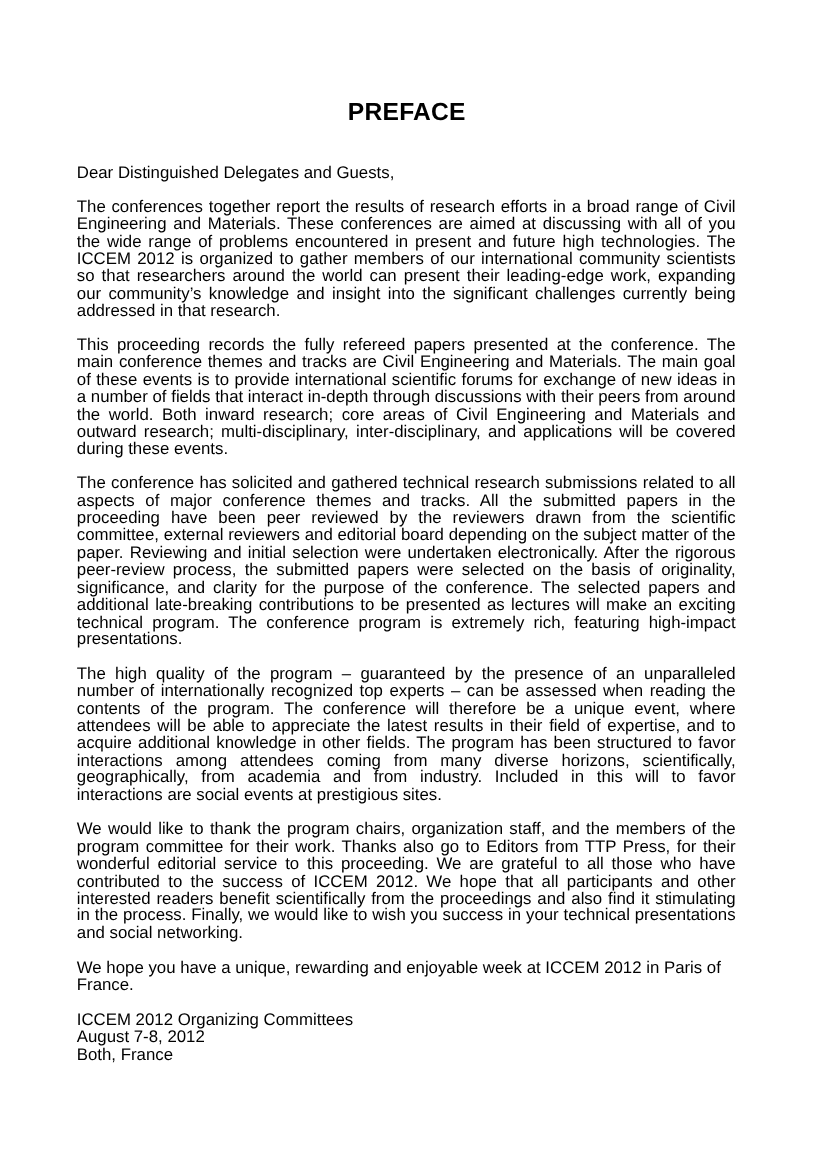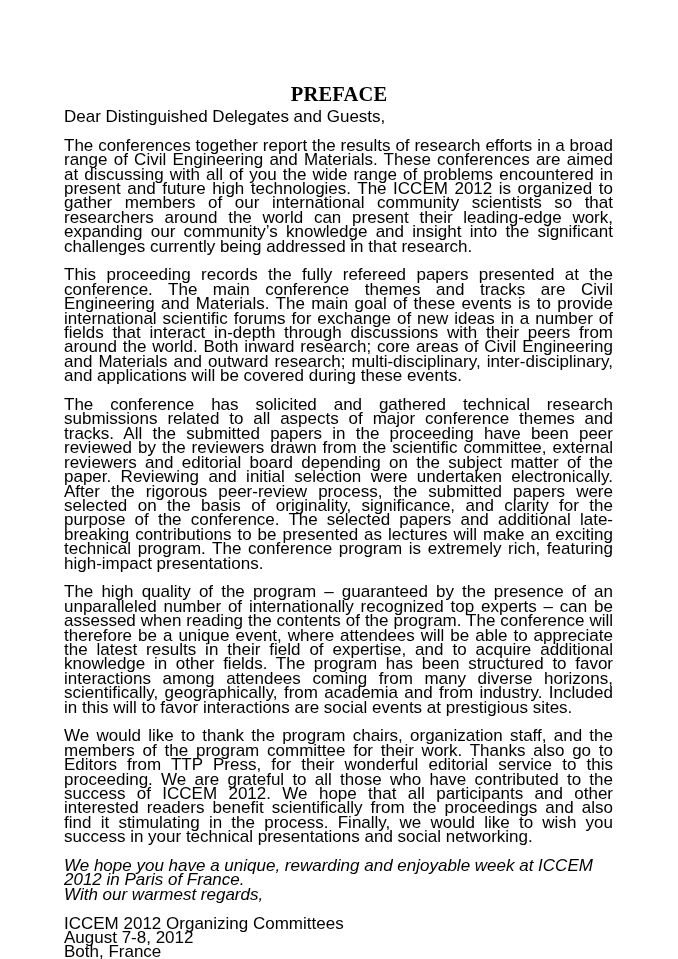--- a/index.html
+++ b/index.html
@@ -13,49 +13,48 @@
       position: relative;
       overflow: hidden;
       color: #000000;
     }
     .page-title {
       position: absolute;
       top: 82px;
       left: 0;
       width: 678px;
       text-align: center;
-      font-family: Liberation Serif, serif;
+      font-family: Liberation Sans, sans-serif;
       font-weight: bold;
       font-size: 20.5px;
       line-height: 24px;
       letter-spacing: 0.2px;
       padding-left: 0;
       margin: 0;
     }
     .body-text {
       position: absolute;
-      top: 110px;
+      top: 136px;
       left: 64px;
       width: 549px;
       font-family: "Liberation Sans", "DejaVu Sans", sans-serif;
-      font-size: 17px;
+      font-size: 14px;
       line-height: 14.4px;
     }
     .para {
       margin: 0 0 14.4px 0;
       text-align: justify;
       text-align-last: left;
     }
     .line {
       display: block;
       margin: 0;
     }
     .closing {
       margin: 0 0 14.4px 0;
-      font-style: italic;
     }
     .signature {
       margin: 0;
     }
   </style>
 </head>
 <body>
 
 <h1 class="page-title">PREFACE</h1>
 
@@ -63,21 +62,20 @@
   <p class="para">Dear Distinguished Delegates and Guests,</p>
 
   <p class="para">The conferences together report the results of research efforts in a broad range of Civil Engineering and Materials. These conferences are aimed at discussing with all of you the wide range of problems encountered in present and future high technologies. The ICCEM 2012 is organized to gather members of our international community scientists so that researchers around the world can present their leading-edge work, expanding our community’s knowledge and insight into the significant challenges currently being addressed in that research.</p>
   <p class="para">This proceeding records the fully refereed papers presented at the conference. The main conference themes and tracks are Civil Engineering and Materials. The main goal of these events is to provide international scientific forums for exchange of new ideas in a number of fields that interact in-depth through discussions with their peers from around the world. Both inward research; core areas of Civil Engineering and Materials and outward research; multi-disciplinary, inter-disciplinary, and applications will be covered during these events.</p>
   <p class="para">The conference has solicited and gathered technical research submissions related to all aspects of major conference themes and tracks. All the submitted papers in the proceeding have been peer reviewed by the reviewers drawn from the scientific committee, external reviewers and editorial board depending on the subject matter of the paper. Reviewing and initial selection were undertaken electronically. After the rigorous peer-review process, the submitted papers were selected on the basis of originality, significance, and clarity for the purpose of the conference. The selected papers and additional late-breaking contributions to be presented as lectures will make an exciting technical program. The conference program is extremely rich, featuring high-impact presentations.</p>
   <p class="para">The high quality of the program – guaranteed by the presence of an unparalleled number of internationally recognized top experts – can be assessed when reading the contents of the program. The conference will therefore be a unique event, where attendees will be able to appreciate the latest results in their field of expertise, and to acquire additional knowledge in other fields. The program has been structured to favor interactions among attendees coming from many diverse horizons, scientifically, geographically, from academia and from industry. Included in this will to favor interactions are social events at prestigious sites.</p>
   <p class="para">We would like to thank the program chairs, organization staff, and the members of the program committee for their work. Thanks also go to Editors from TTP Press, for their wonderful editorial service to this proceeding. We are grateful to all those who have contributed to the success of ICCEM 2012. We hope that all participants and other interested readers benefit scientifically from the proceedings and also find it stimulating in the process. Finally, we would like to wish you success in your technical presentations and social networking.</p>
 
   <div class="closing">
     <span class="line">We hope you have a unique, rewarding and enjoyable week at ICCEM 2012 in Paris of France.</span>
-    <span class="line">With our warmest regards,</span>
   </div>
 
   <div class="signature">
     <span class="line">ICCEM 2012 Organizing Committees</span>
     <span class="line">August 7-8, 2012</span>
     <span class="line">Both, France</span>
   </div>
 </div>
 
 </body></html>

